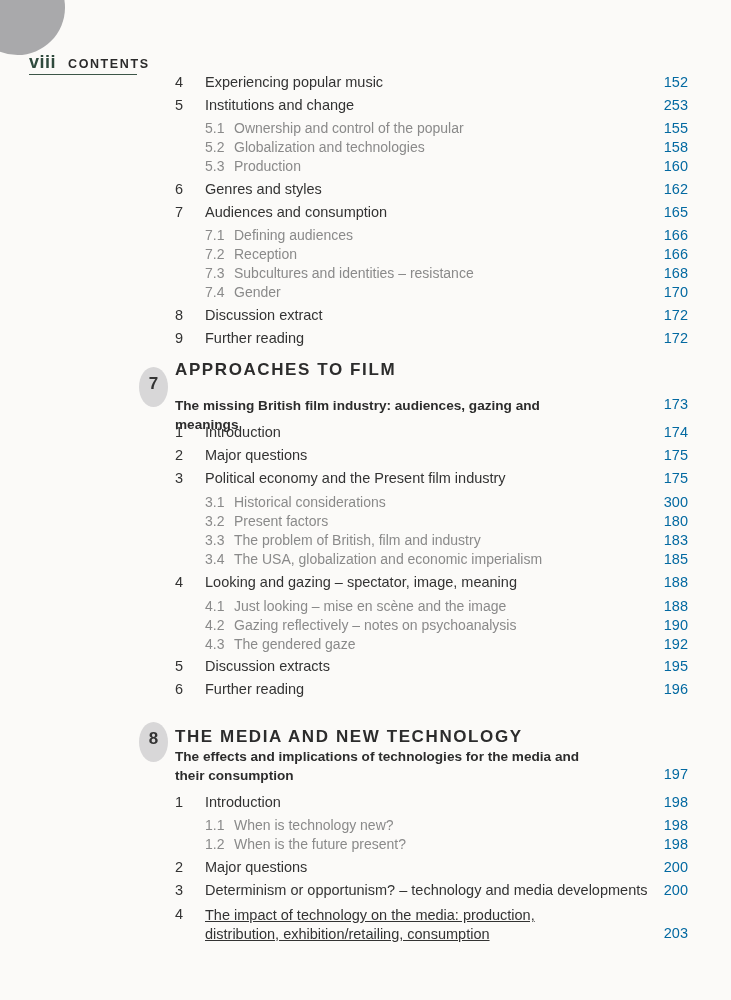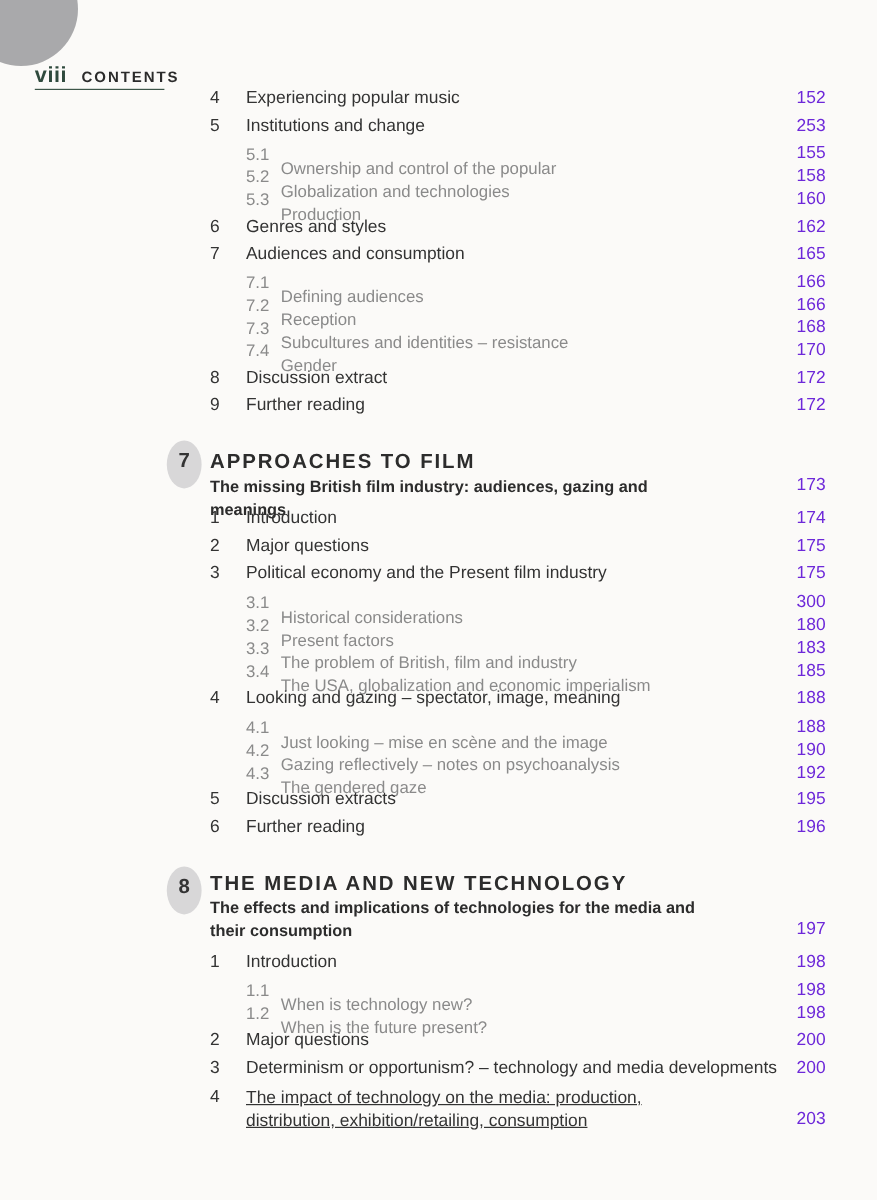--- a/index.html
+++ b/index.html
@@ -17,22 +17,22 @@
     position:absolute; left:29px; top:34px; display:flex; align-items:baseline;
     border-bottom:1.5px solid #3c5548; padding-bottom:1px; width:108px;
   }
   .header .pg { font-weight:bold; font-size:18px; color:#2f4a3d; letter-spacing:0.5px; }
   .header .title { font-weight:bold; font-size:12.5px; letter-spacing:1.6px; color:#2b2b2b; margin-left:12px;margin-top:23px; }
 
   .row { position:absolute; left:0; width:731px; }
   .num { position:absolute; left:175px; font-size:14.5px; color:#333; }
   .label { position:absolute; left:205px; font-size:14.5px; color:#333; }
   .sub .num { left:205px; color:#8a8a8a; font-size:14px; }
-  .sub .label { left:234px; color:#8a8a8a; font-size:14px;margin-top:12px; }
-  .page { position:absolute; right:43px; font-size:14.5px; color:#6d28d9; text-align:right; }
+  .sub .label { left:234px; color:#8a8a8a; font-size:14px; }
+  .page { position:absolute; right:43px; font-size:14.5px; color:#0369a1; text-align:right; }
 
   .chapter-badge {
     position:absolute; left:139px; width:29px; height:40px;
     border-radius:50%; background:#d8d7d8;
     font-weight:bold; font-size:17px; color:#333;
     display:flex; align-items:center; justify-content:center; padding-bottom:6px; box-sizing:border-box;
   }
   .chapter-title {
     position:absolute; left:175px; font-weight:bold; font-size:17px; letter-spacing:1.6px; color:#2c2c2c;
   }
@@ -109,21 +109,21 @@
     <span class="label">Discussion extract</span>
     <span class="page">172</span>
   </div>
 <div class="row" style="top:330px">
     <span class="num">9</span>
     <span class="label">Further reading</span>
     <span class="page">172</span>
   </div>
 
 <div class="chapter-badge" style="top:367px">7</div>
-<div class="chapter-title" style="top:375px">APPROACHES TO FILM</div>
+<div class="chapter-title" style="top:360px">APPROACHES TO FILM</div>
 <div class="chapter-subtitle" style="top:396px">The missing British film industry: audiences, gazing and meanings</div>
 <div class="row" style="top:396px">
     <span class="page">173</span>
   </div>
 
 <div class="row" style="top:424px">
     <span class="num">1</span>
     <span class="label">Introduction</span>
     <span class="page">174</span>
   </div>

